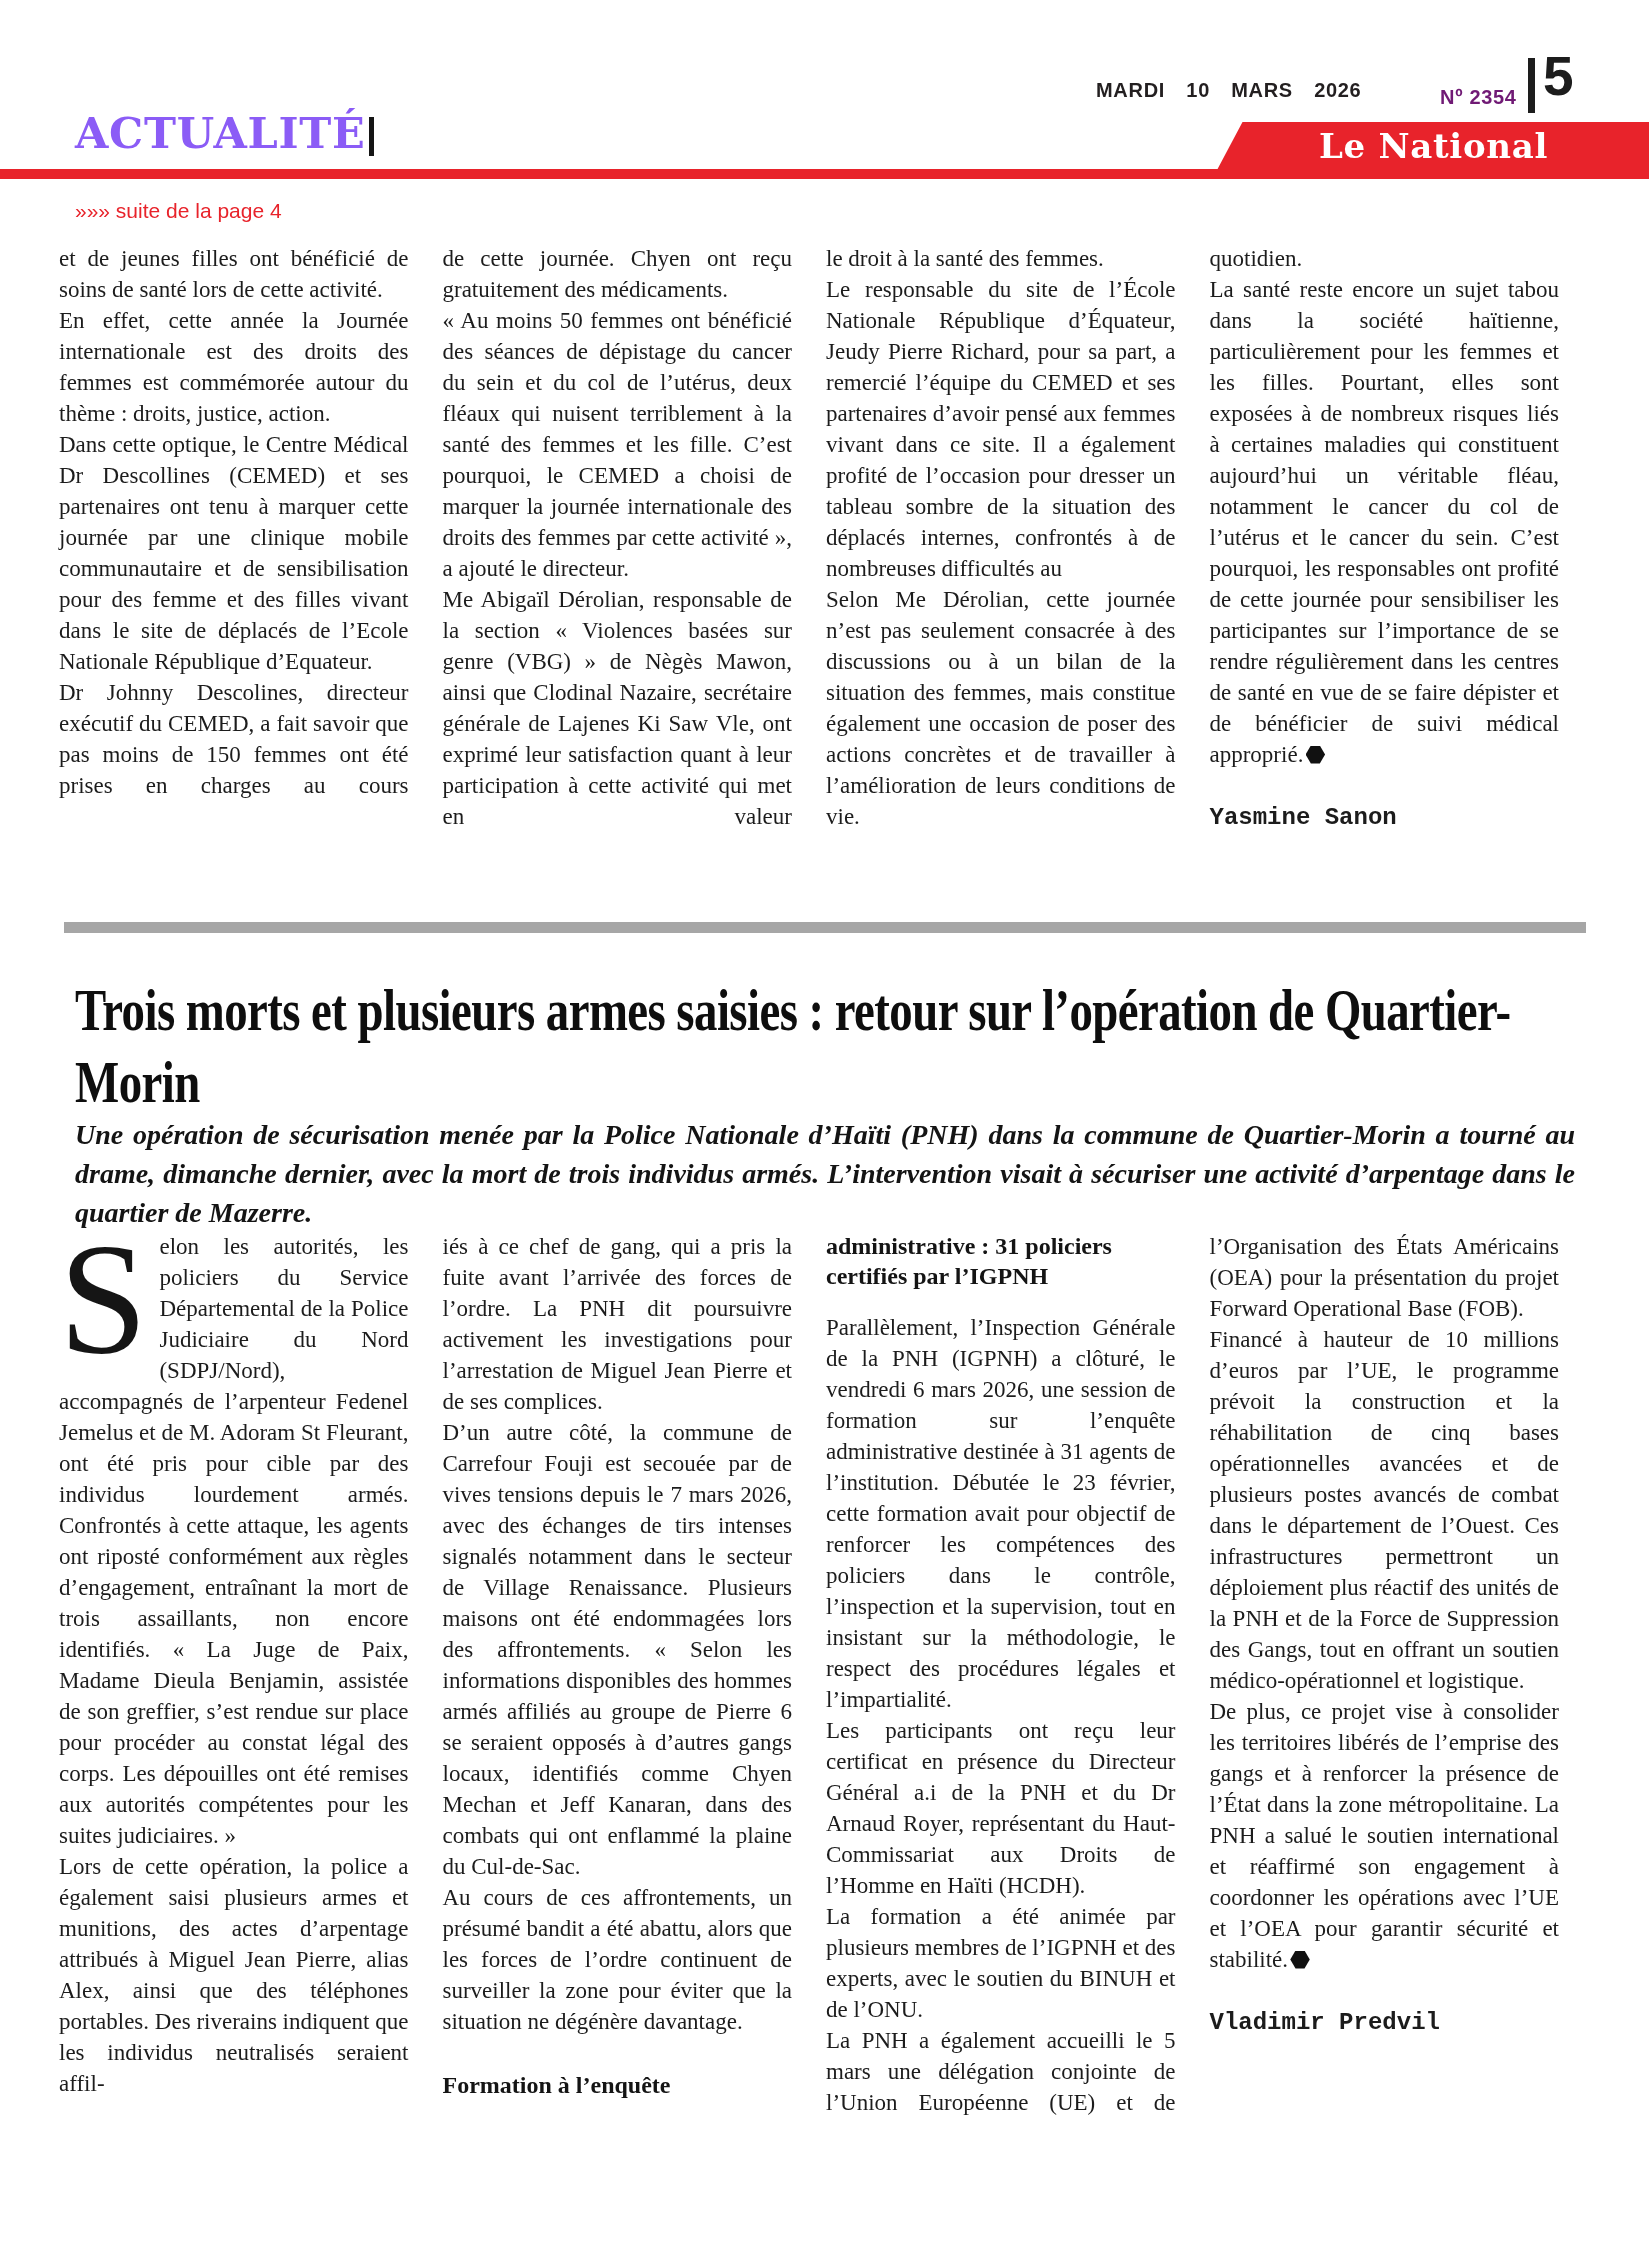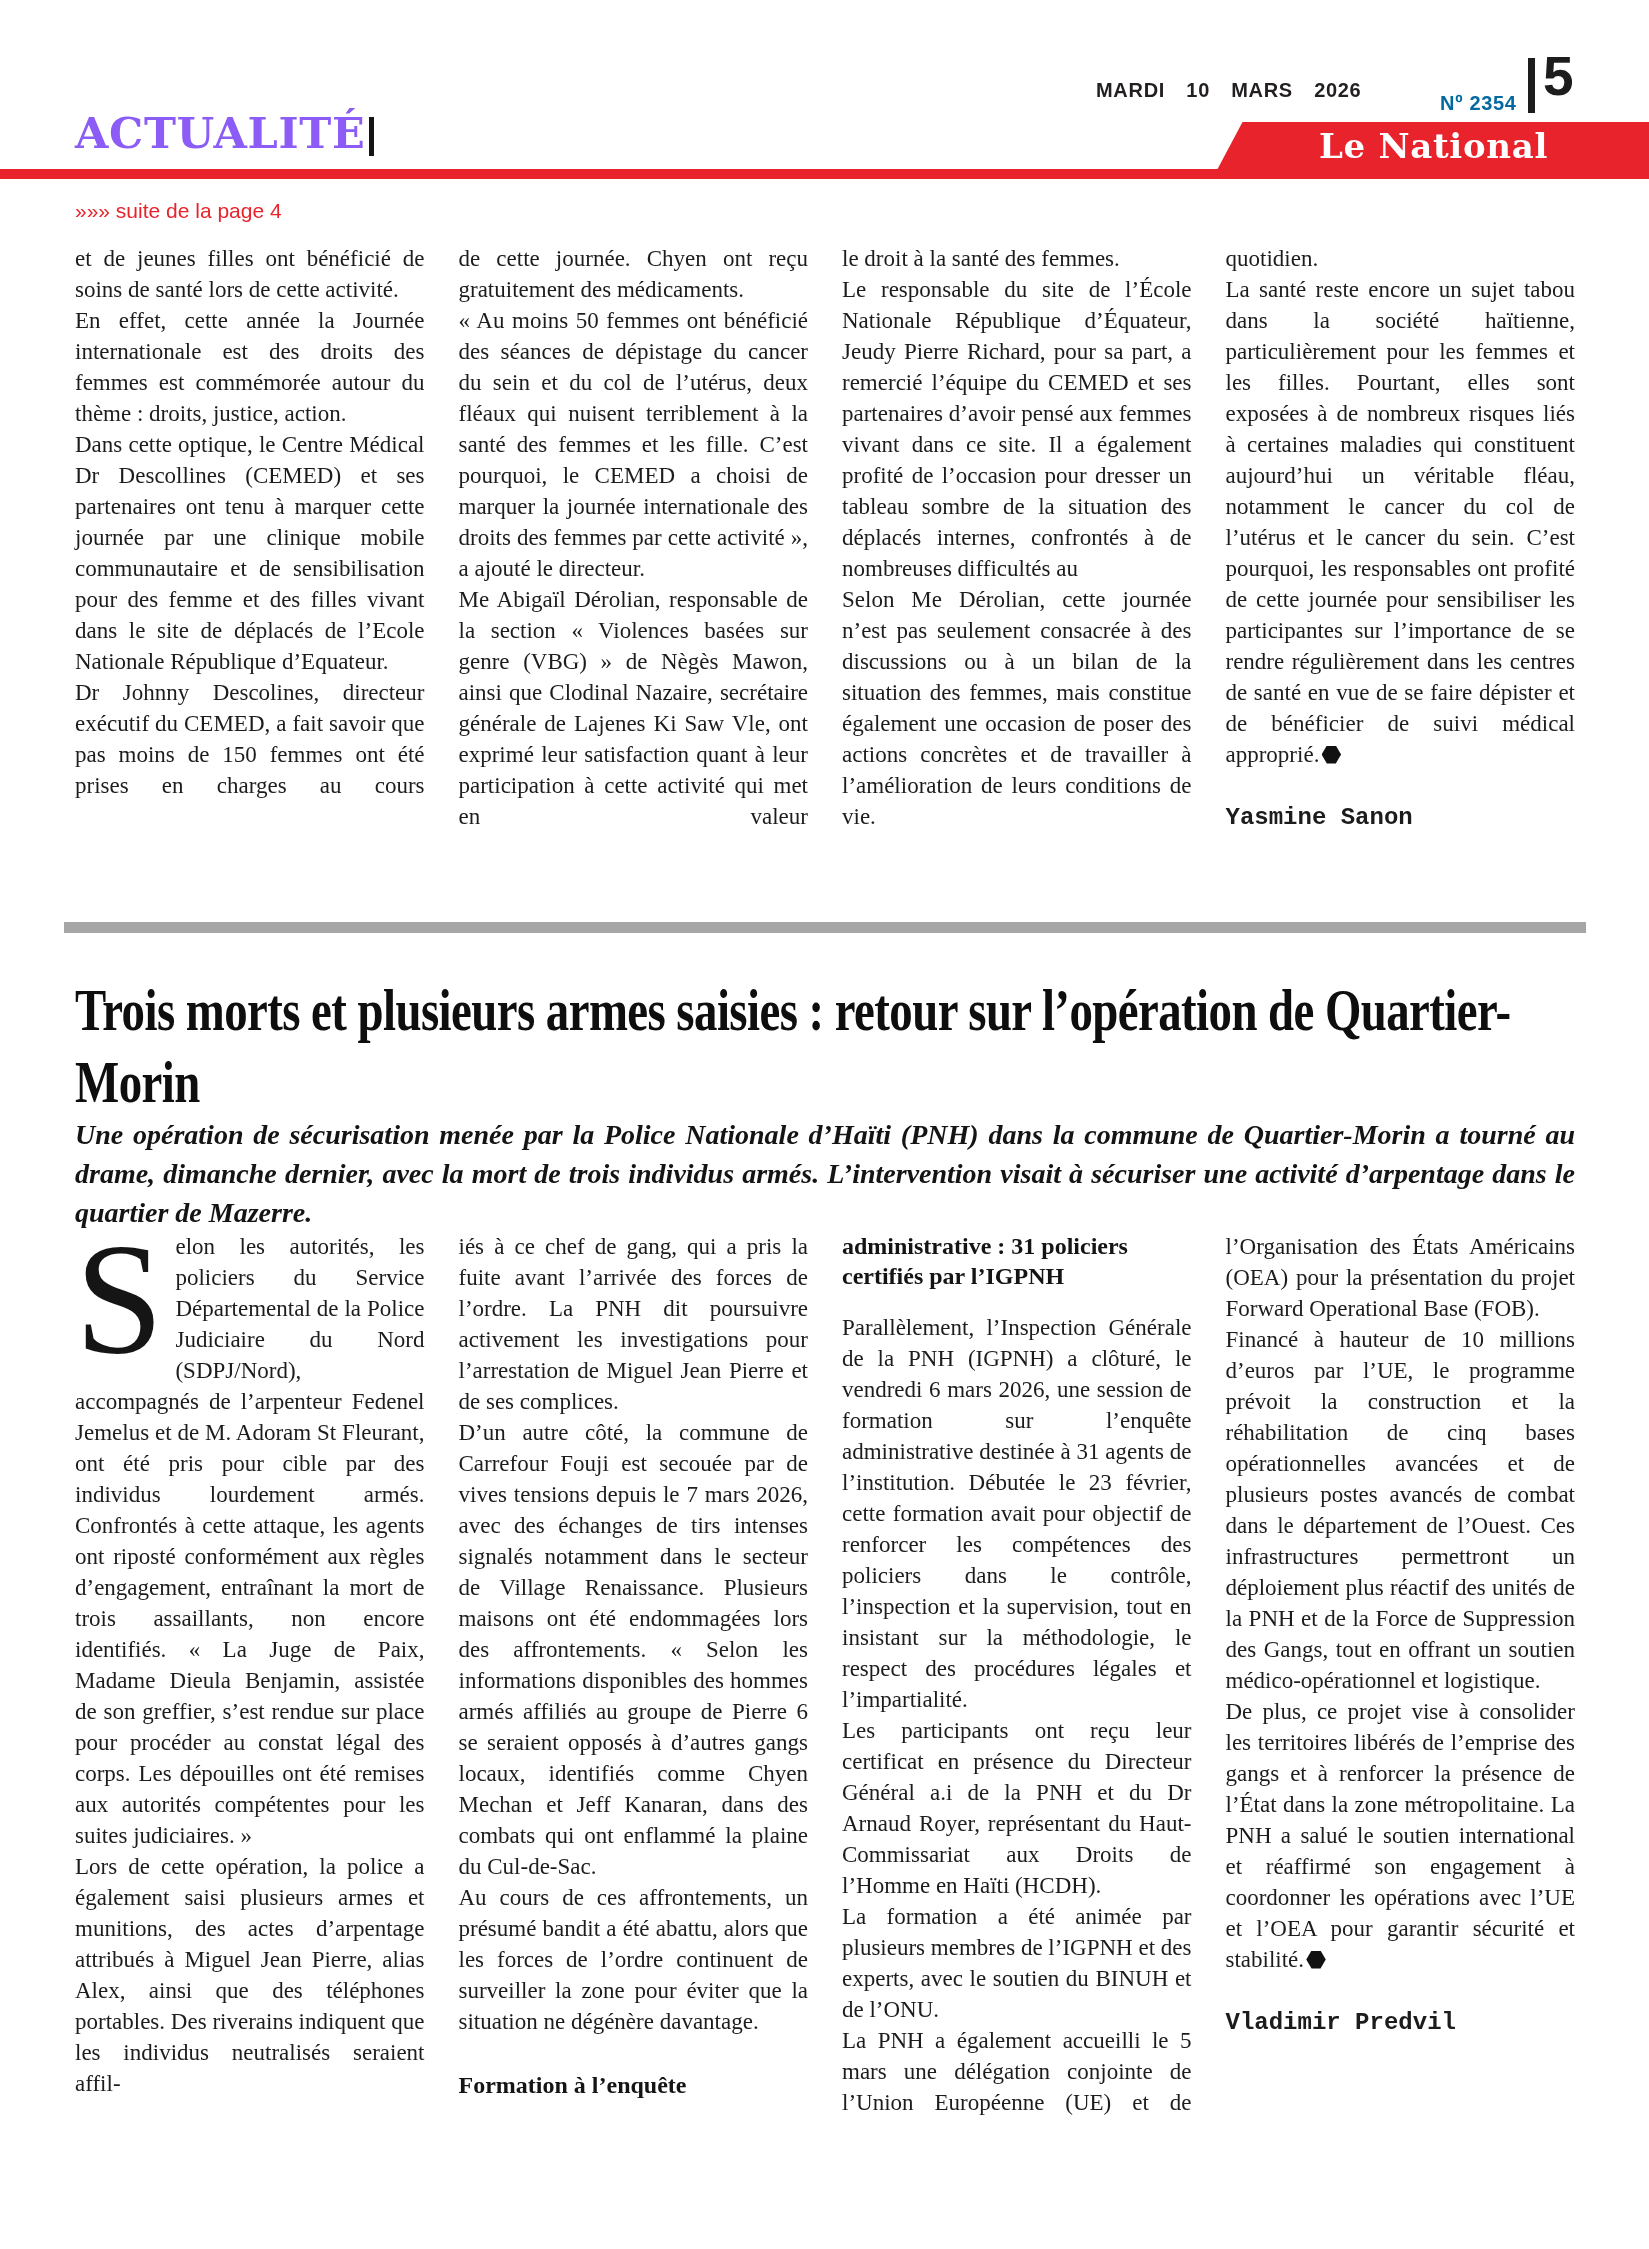--- a/index.html
+++ b/index.html
@@ -6,34 +6,34 @@
   html,body{margin:0;padding:0;}
   body{
     width:1650px;height:2250px;position:relative;overflow:hidden;
     background:#ffffff;color:#1c1c1c;
     font-family:"Liberation Serif", serif;
   }
   .abs{position:absolute;}
 
   
   .date-line{top:79px;left:1096px;font:700 20px/22.5px "Liberation Sans",sans-serif;color:#231f20;word-spacing:15px;letter-spacing:0.7px;}
-  .issue-number{top:92px;left:1440px;font:700 20px/22.5px "Liberation Sans",sans-serif;color:#0369a1;letter-spacing:0.7px;}
+  .issue-number{top:86px;left:1440px;font:700 20px/22.5px "Liberation Sans",sans-serif;color:#701a75;letter-spacing:0.7px;}
   .pageno-bar{top:58px;left:1528px;width:6.7px;height:55px;background:#1d1d1d;}
   .page-number{top:46px;left:1543px;font:700 55px/60px "Liberation Sans",sans-serif;color:#1d1d1d;}
   .section-title{top:111px;left:75px;font:700 43px/45px "DejaVu Serif",serif;color:#8b5cf6;letter-spacing:0.7px;}
   .section-sep{top:117px;left:369px;width:5.2px;height:39px;background:#151515;}
   .brand-banner{top:122px;right:0;width:433px;height:48px;background:var(--red);
     clip-path:polygon(25.5px 0,100% 0,100% 100%,0 100%);
     display:flex;align-items:center;justify-content:center;}
   .brand-banner .brand-text{color:#ffffff;font:700 34px/37px "DejaVu Serif",serif;letter-spacing:0.7px;text-align:right;}
   .red-rule{top:169px;left:0;width:1650px;height:9.7px;background:var(--red);}
   .continuation{top:198px;left:75px;font:400 21px/25.5px "Liberation Sans",sans-serif;color:var(--red);}
 
   
-  .story{left:75px;width:1500px;display:grid;grid-template-columns:repeat(4,1fr);column-gap:34px;}
+  .story{left:59px;width:1500px;display:grid;grid-template-columns:repeat(4,1fr);column-gap:34px;}
   .story1{top:243px;}
   .story2{top:1231px;}
   .para{margin:0;font-size:23px;line-height:31px;text-align:justify;hyphens:auto;-webkit-hyphens:auto;color:#1c1c1c;}
   .cont-last p:last-child{text-align-last:justify;}
   .byline{margin:33px 0 0 0;font-weight:700;font-size:24px;line-height:30px;text-align:left;font-family:Liberation Mono, monospace;}
   .endmark{display:inline-block;width:19.5px;height:18px;background:#111;margin-left:2.2px;vertical-align:-1.5px;
     clip-path:polygon(27% 0,73% 0,100% 50%,73% 100%,27% 100%,0 50%);}
 
   
   .story-divider{top:922px;left:64px;width:1522px;height:10.5px;background:#a6a6a6;}

